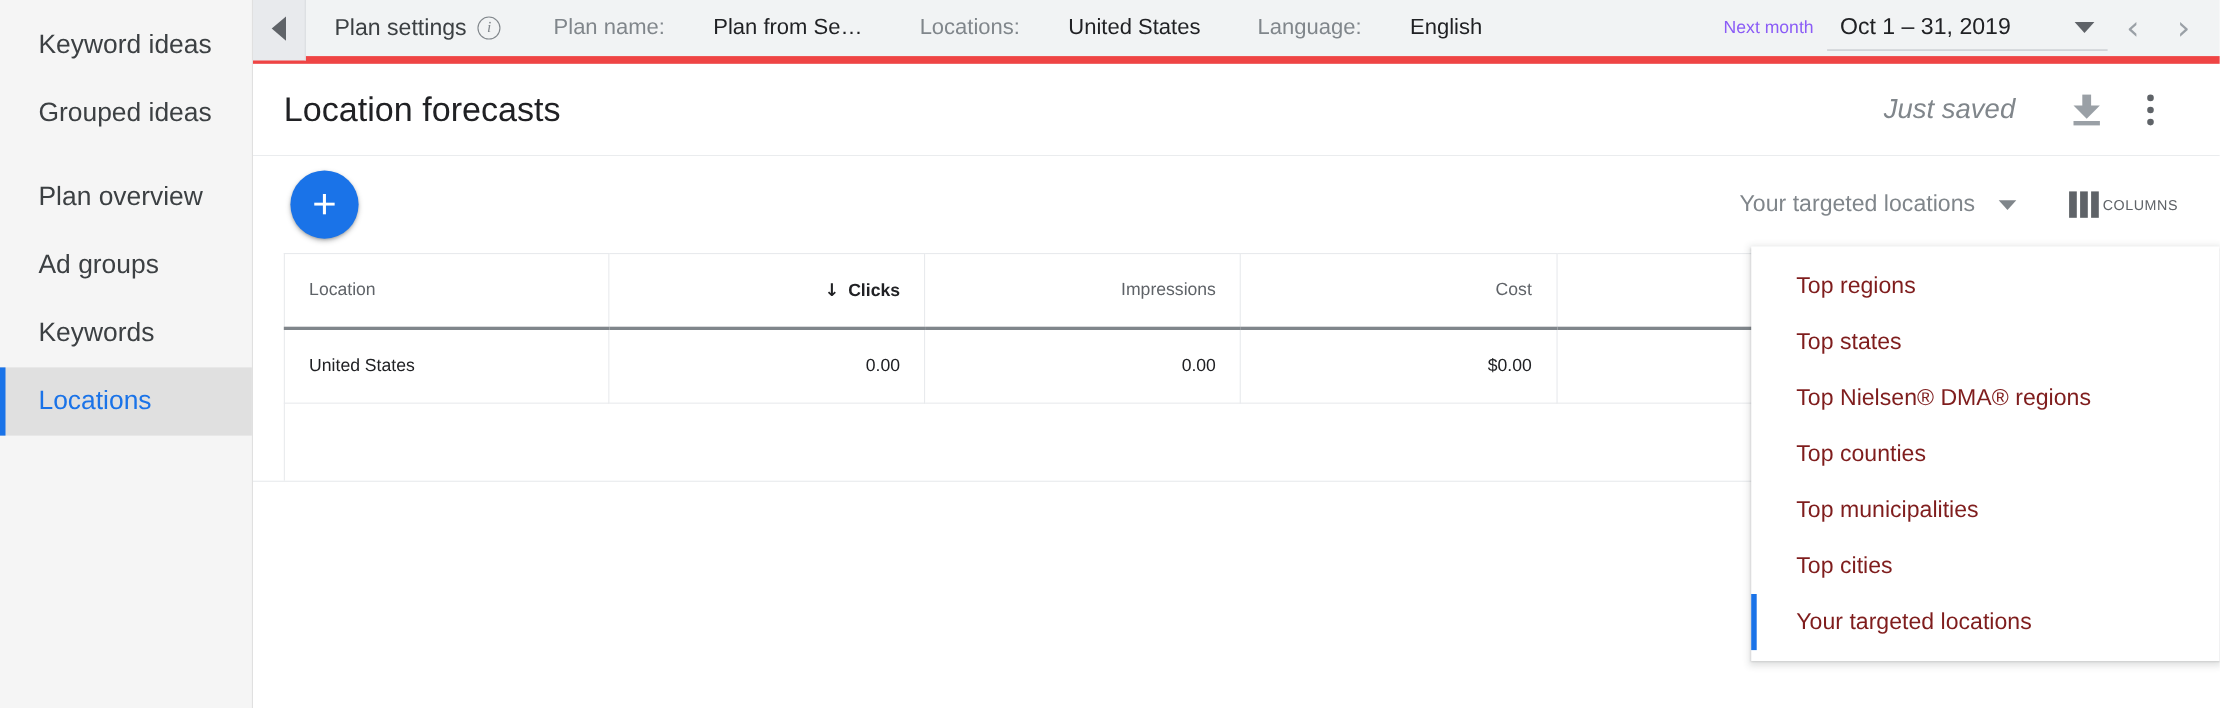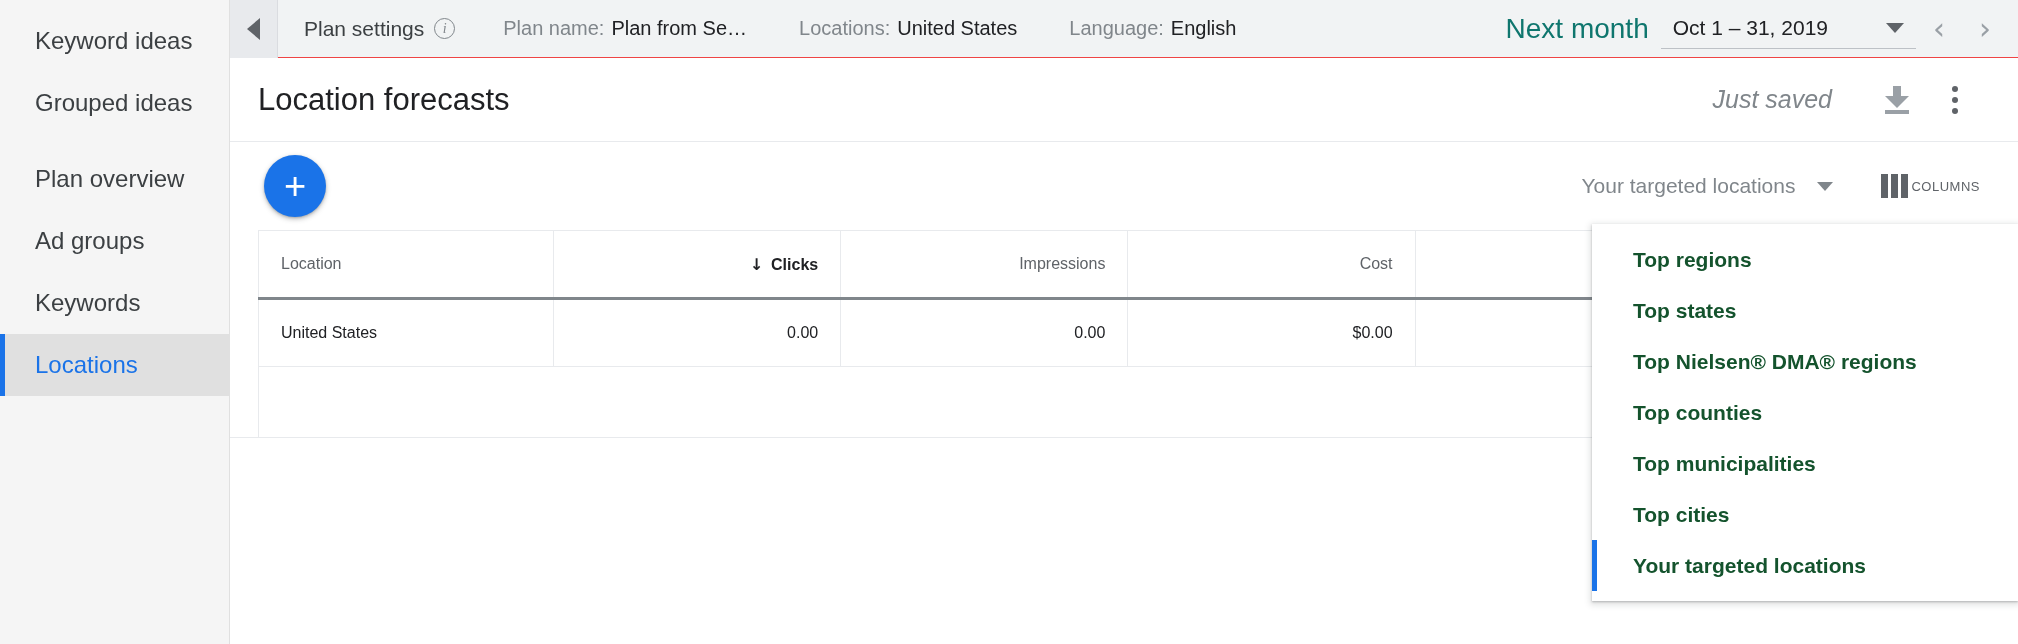--- a/index.html
+++ b/index.html
@@ -35,21 +35,21 @@
     color: #1a73e8;
   }
 
   
   .right { flex: 1; display: flex; flex-direction: column; height: 644px; min-width: 0; }
 
   
   .topbar {
     height: 58px; flex: 0 0 58px;
     background: #f1f3f4;
-    border-bottom: 1px solid #ef4444;
+    border-bottom: 7px solid #ef4444;
     display: flex; align-items: center;
     position: relative;
   }
   .collapse-btn {
     width: 48px; height: 58px;
     display: flex; align-items: center; justify-content: center;
     background: #e8eaed;
     border-right: 1px solid #dadce0;
     cursor: pointer;
   }
@@ -71,26 +71,26 @@
     font-size: 14px; font-style: italic; font-family: "Liberation Serif", serif;
     display: flex; align-items: center; justify-content: center;
     line-height: 1;
   }
   .setting {
     display: flex; align-items: baseline; gap: 7px;
     padding: 0 26px; font-size: 20px;
     white-space: nowrap; cursor: pointer;
   }
   .setting .lbl { color: #80868b; }
-  .setting .val { color: #202124; }
+  .setting .val { color: #202124; margin-left: 37px; }
   .date-zone {
     margin-left: auto; display: flex; align-items: center;
     padding-right: 10px; white-space: nowrap;
   }
-  .next-month { font-size: 28px; color: #0f766e; padding-right: 12px; margin-left: 15px; }
+  .next-month { font-size: 16px; color: #8b5cf6; padding-right: 12px; margin-left: 15px; }
   .date-box {
     display: flex; align-items: center; gap: 58px;
     border-bottom: 1px solid #bdc1c6;
     padding: 7px 12px 8px 12px;
     cursor: pointer;
   }
   .date-box .dval { font-size: 21px; color: #202124; }
   .caret-dn {
     width: 0; height: 0;
     border-left: 9px solid transparent;
@@ -206,24 +206,23 @@
     width: 426px;
     background: #fff;
     box-shadow: 0 2px 6px 2px rgba(60,64,67,.15), 0 1px 2px rgba(60,64,67,.3);
     padding: 10px 0 10px 0;
     z-index: 50;
   }
   .menu-item {
     height: 51px;
     display: flex; align-items: center;
     padding-left: 36px;
-    font-size: 21px; color: #14532d;
+    font-size: 21px; color: #7f1d1d;
     cursor: pointer; white-space: nowrap;
     border-left: 5px solid transparent;
-    font-weight: bold;
   }
   .menu-item.selected { border-left-color: #1a73e8; }
 
   .tail-area { flex: 1; background: #fff; border-top: 1px solid #e8eaed; }
 </style>
 </head>
 <body>
 
 <div id="app">
 

